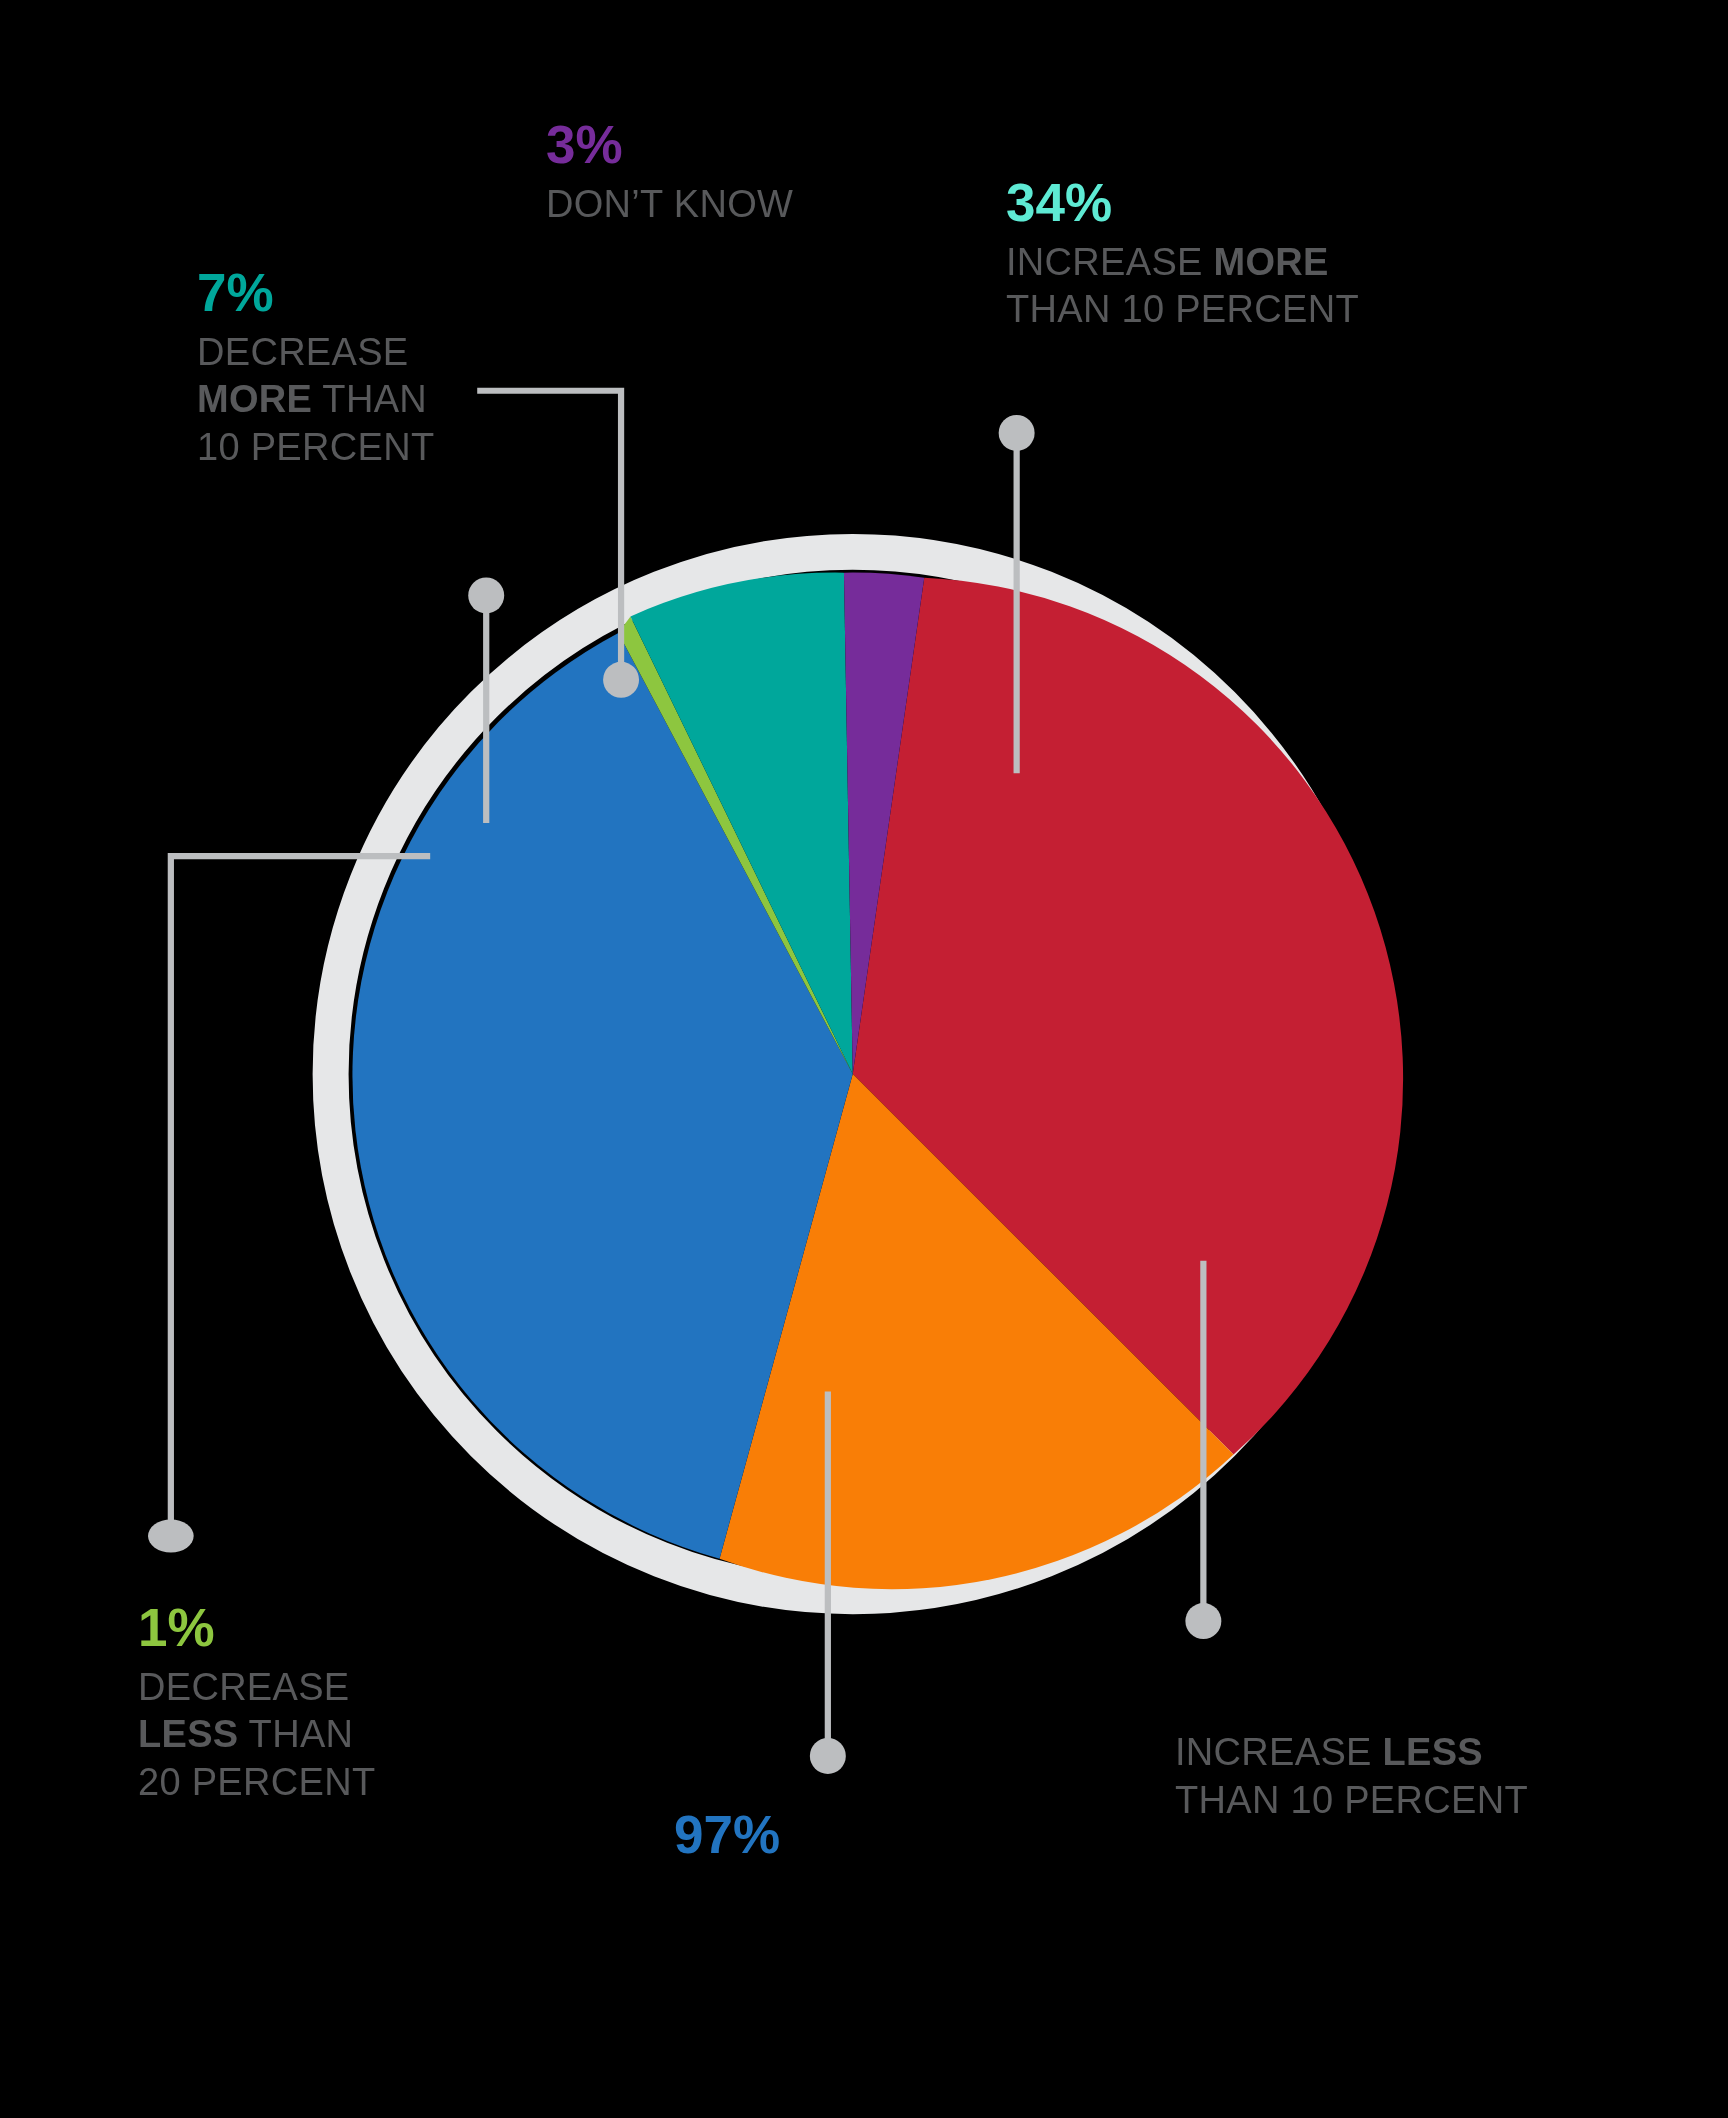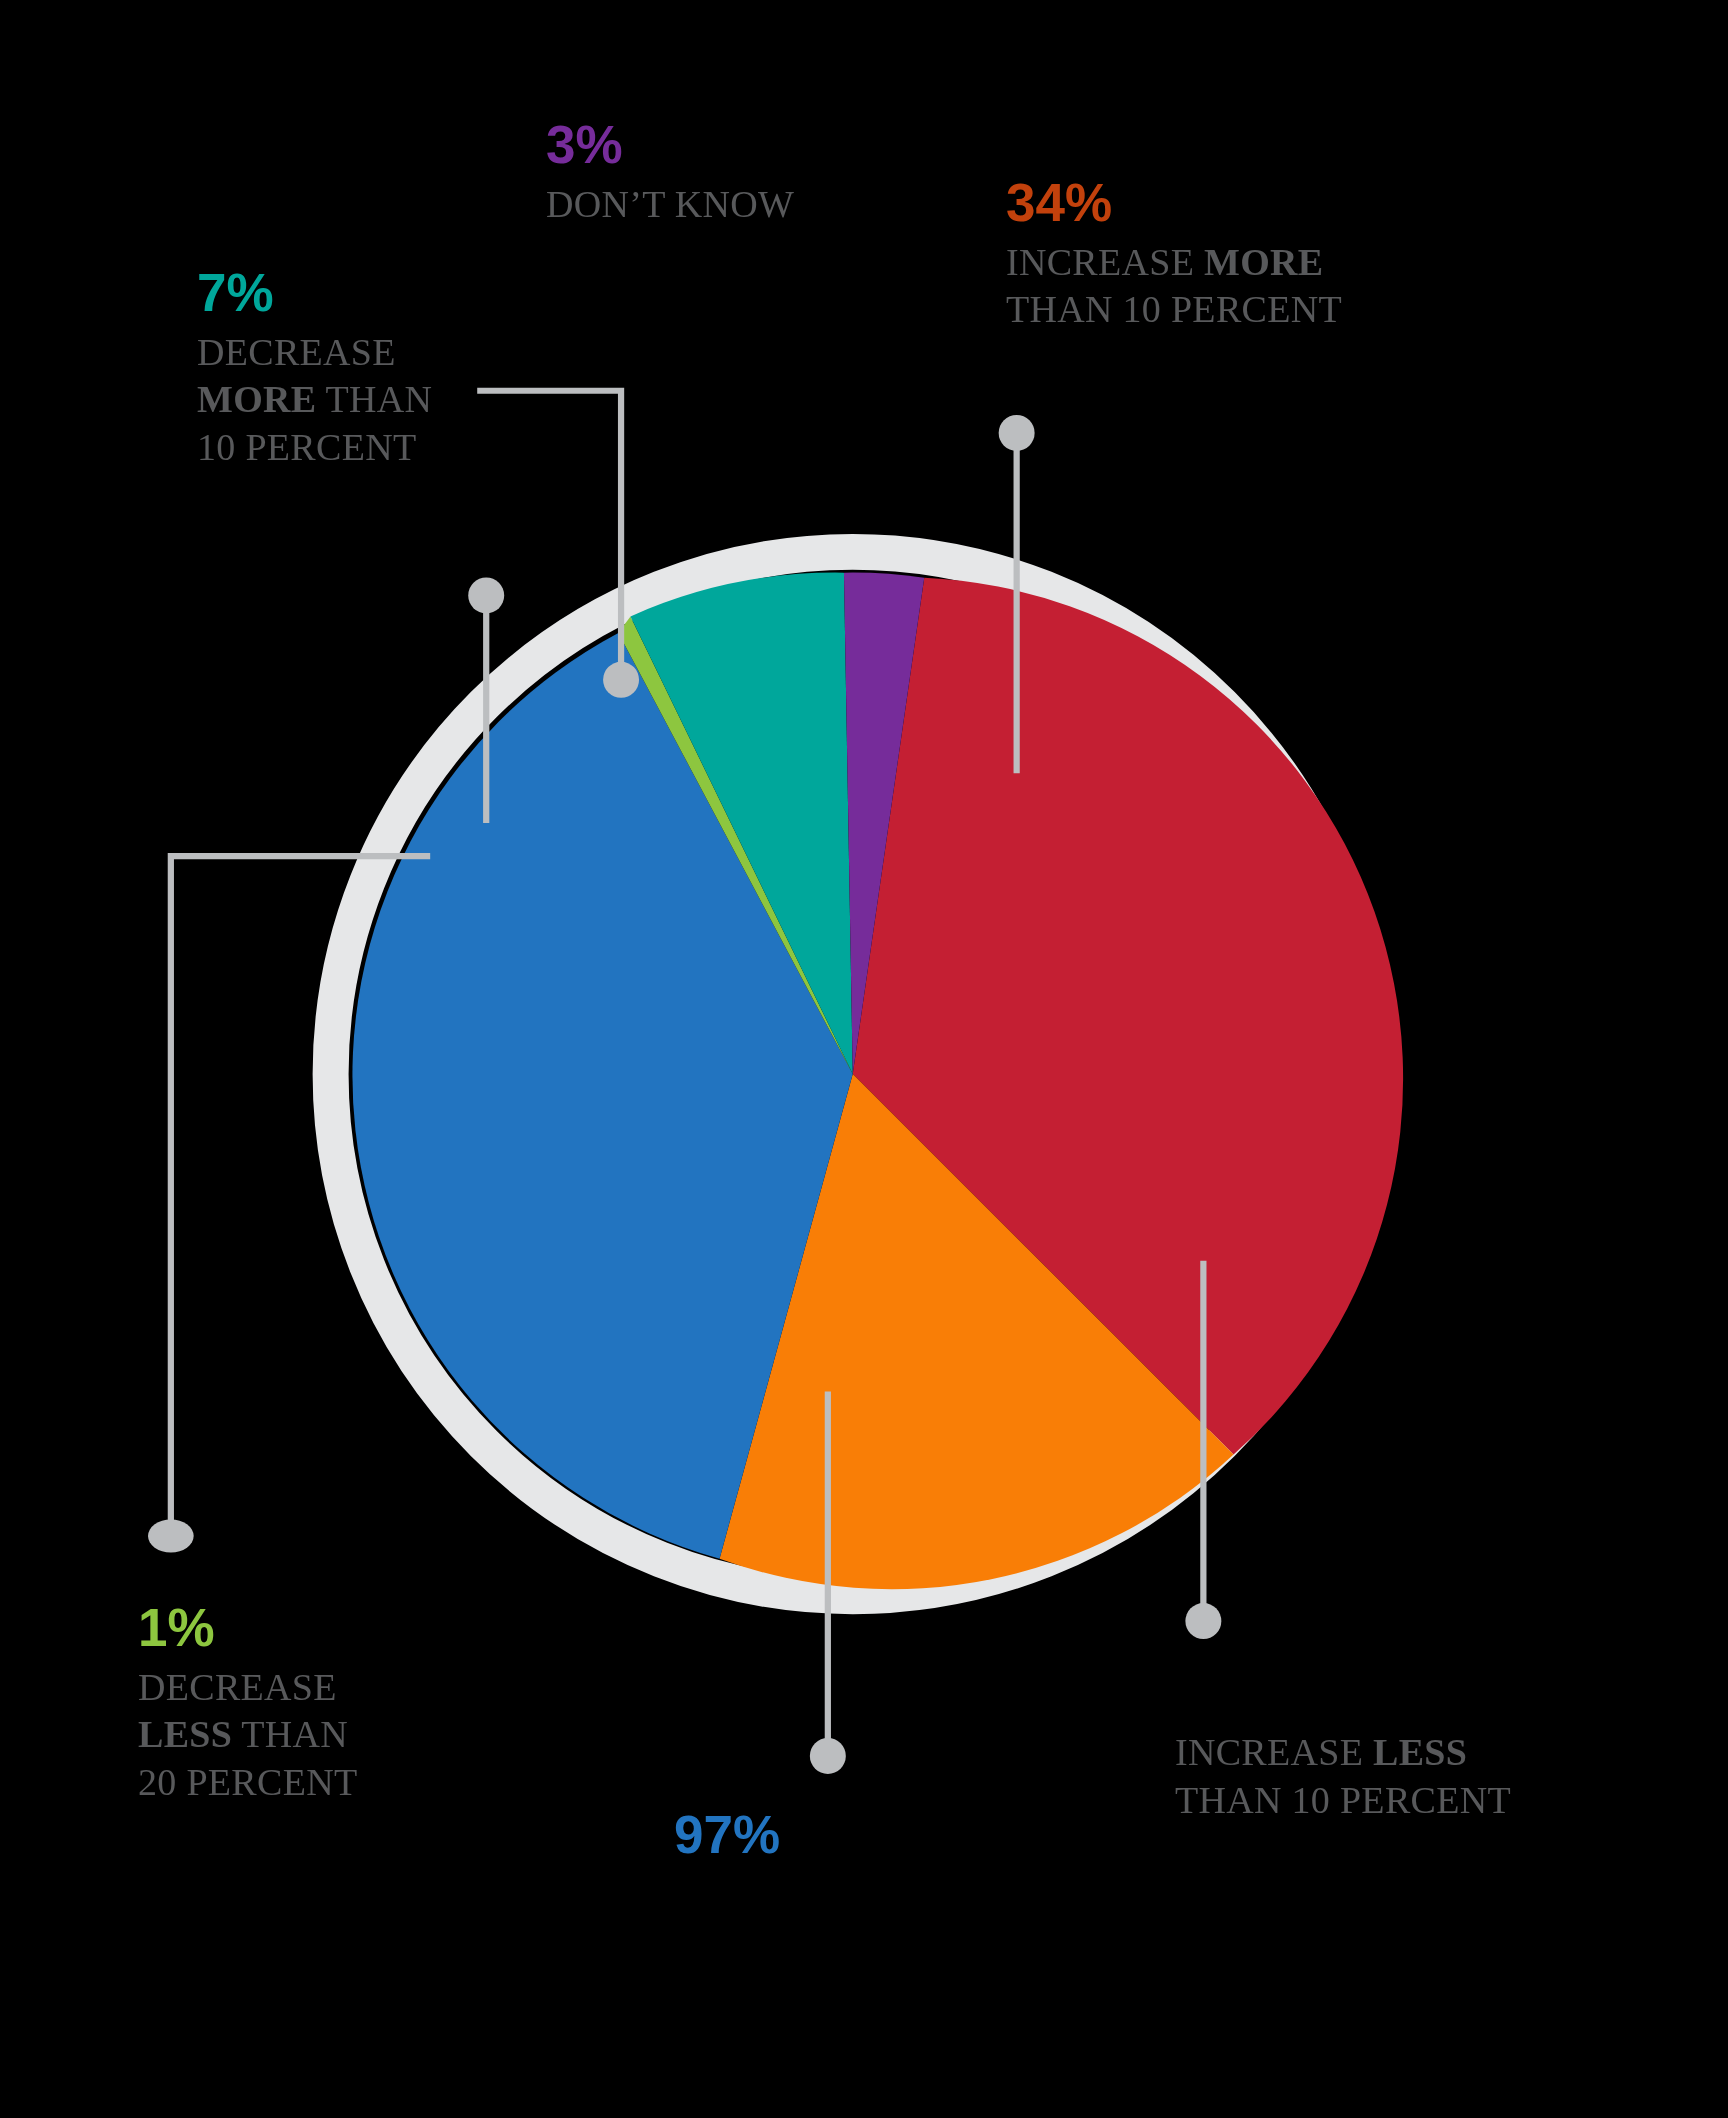--- a/index.html
+++ b/index.html
@@ -41,21 +41,20 @@
     letter-spacing: 0px;
     margin-bottom: 9.7px;
   }
   .callout .desc {
     display: block;
     font-size: 38px;
     font-weight: normal;
     color: #58595B;
     white-space: pre-line;
     line-height: 1.25;
-    font-family: Liberation Serif, serif;
   }
   .callout .desc b {
     font-weight: bold;
     color: #58595B;
     margin-top: 48px;
   }
 
   
   #co-dontknow  { left: 546px;  top: 118px;  }
   #co-increase-more { left: 1006px; top: 176px; }
@@ -110,21 +109,21 @@
     </g>
 
   </svg>
 
   <div class="callout" id="co-dontknow">
     <span class="pct" style="color:#762C9A">3%</span>
     <span class="desc">DON’T KNOW</span>
   </div>
 
   <div class="callout" id="co-increase-more">
-    <span class="pct" style="color:#c2410c">34%</span>
+    <span class="pct" style="color:#5eead4">34%</span>
     <span class="desc"><span>INCREASE </span><b>MORE</b><span>
 THAN 10 PERCENT</span></span>
   </div>
 
   <div class="callout" id="co-decrease-more">
     <span class="pct" style="color:#00A79B">7%</span>
     <span class="desc"><span>DECREASE
 </span><b>MORE</b><span> THAN
 10 PERCENT</span></span>
   </div>

